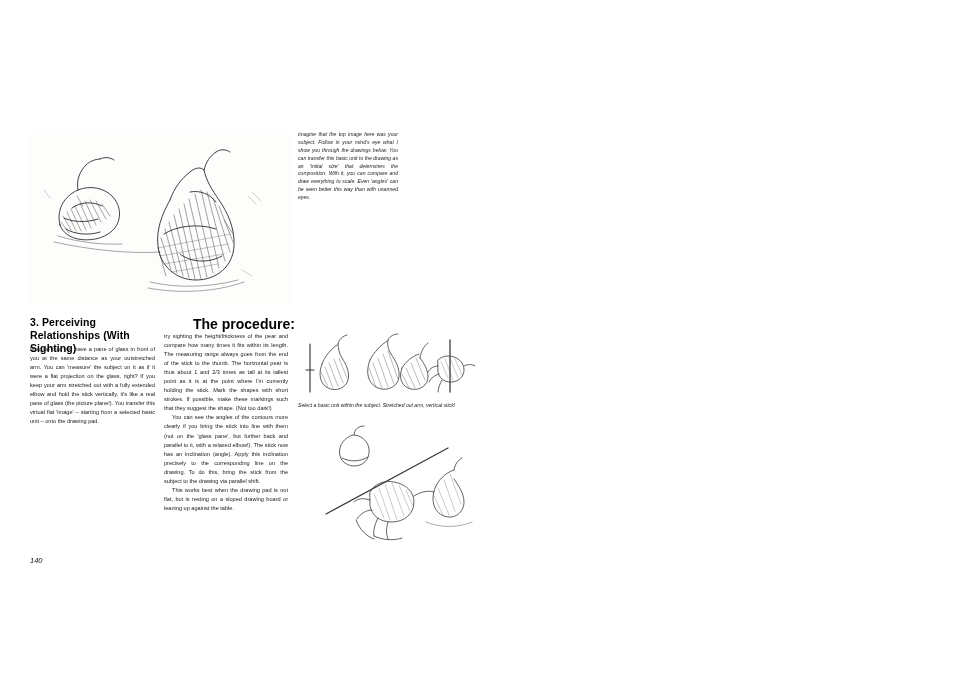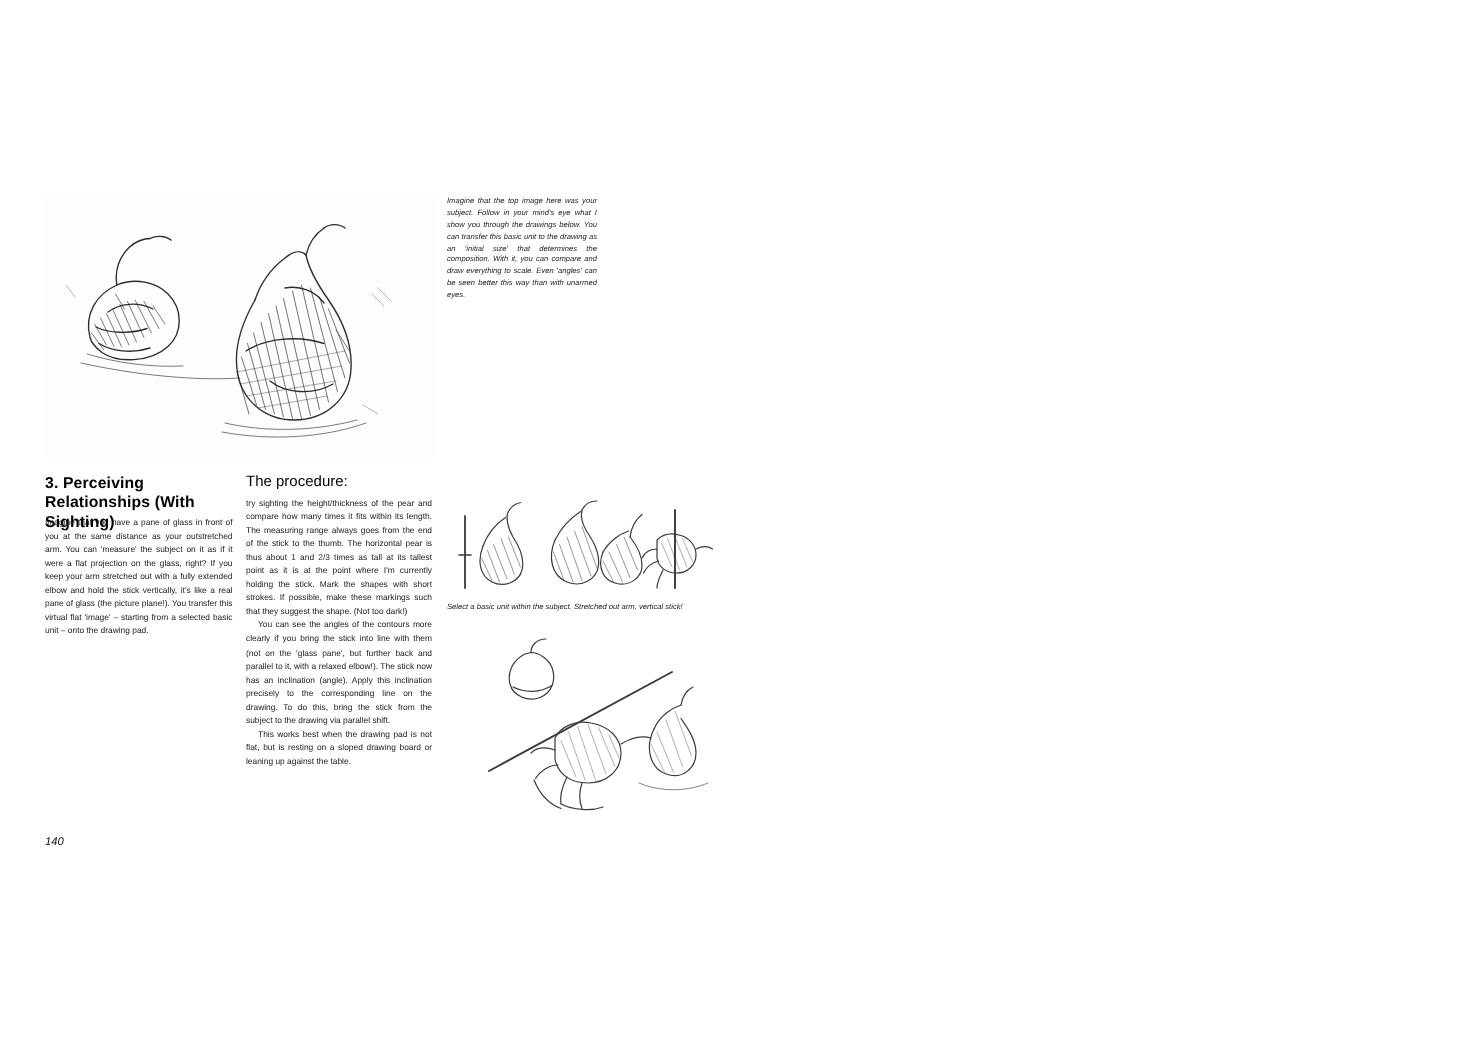--- a/index.html
+++ b/index.html
@@ -33,24 +33,25 @@
 
   
   .h2 {
     font-size: 10.5px;
     font-weight: bold;
     line-height: 1.25;
     color: #000;
     letter-spacing: .1px;
   }
   .h3 {
-    font-size: 10px;
-    font-weight: normal;
+    font-size: 14px;
+    font-weight: bold;
     line-height: 1.25;
     color: #000;
+    margin-left: 29px;
   }
   .body-txt {
     font-size: 5.6px;
     line-height: 1.62;
     text-align: justify;
     color: #1a1a1a;
     hyphens: auto;
   }
   .caption {
     font-size: 5.1px;

